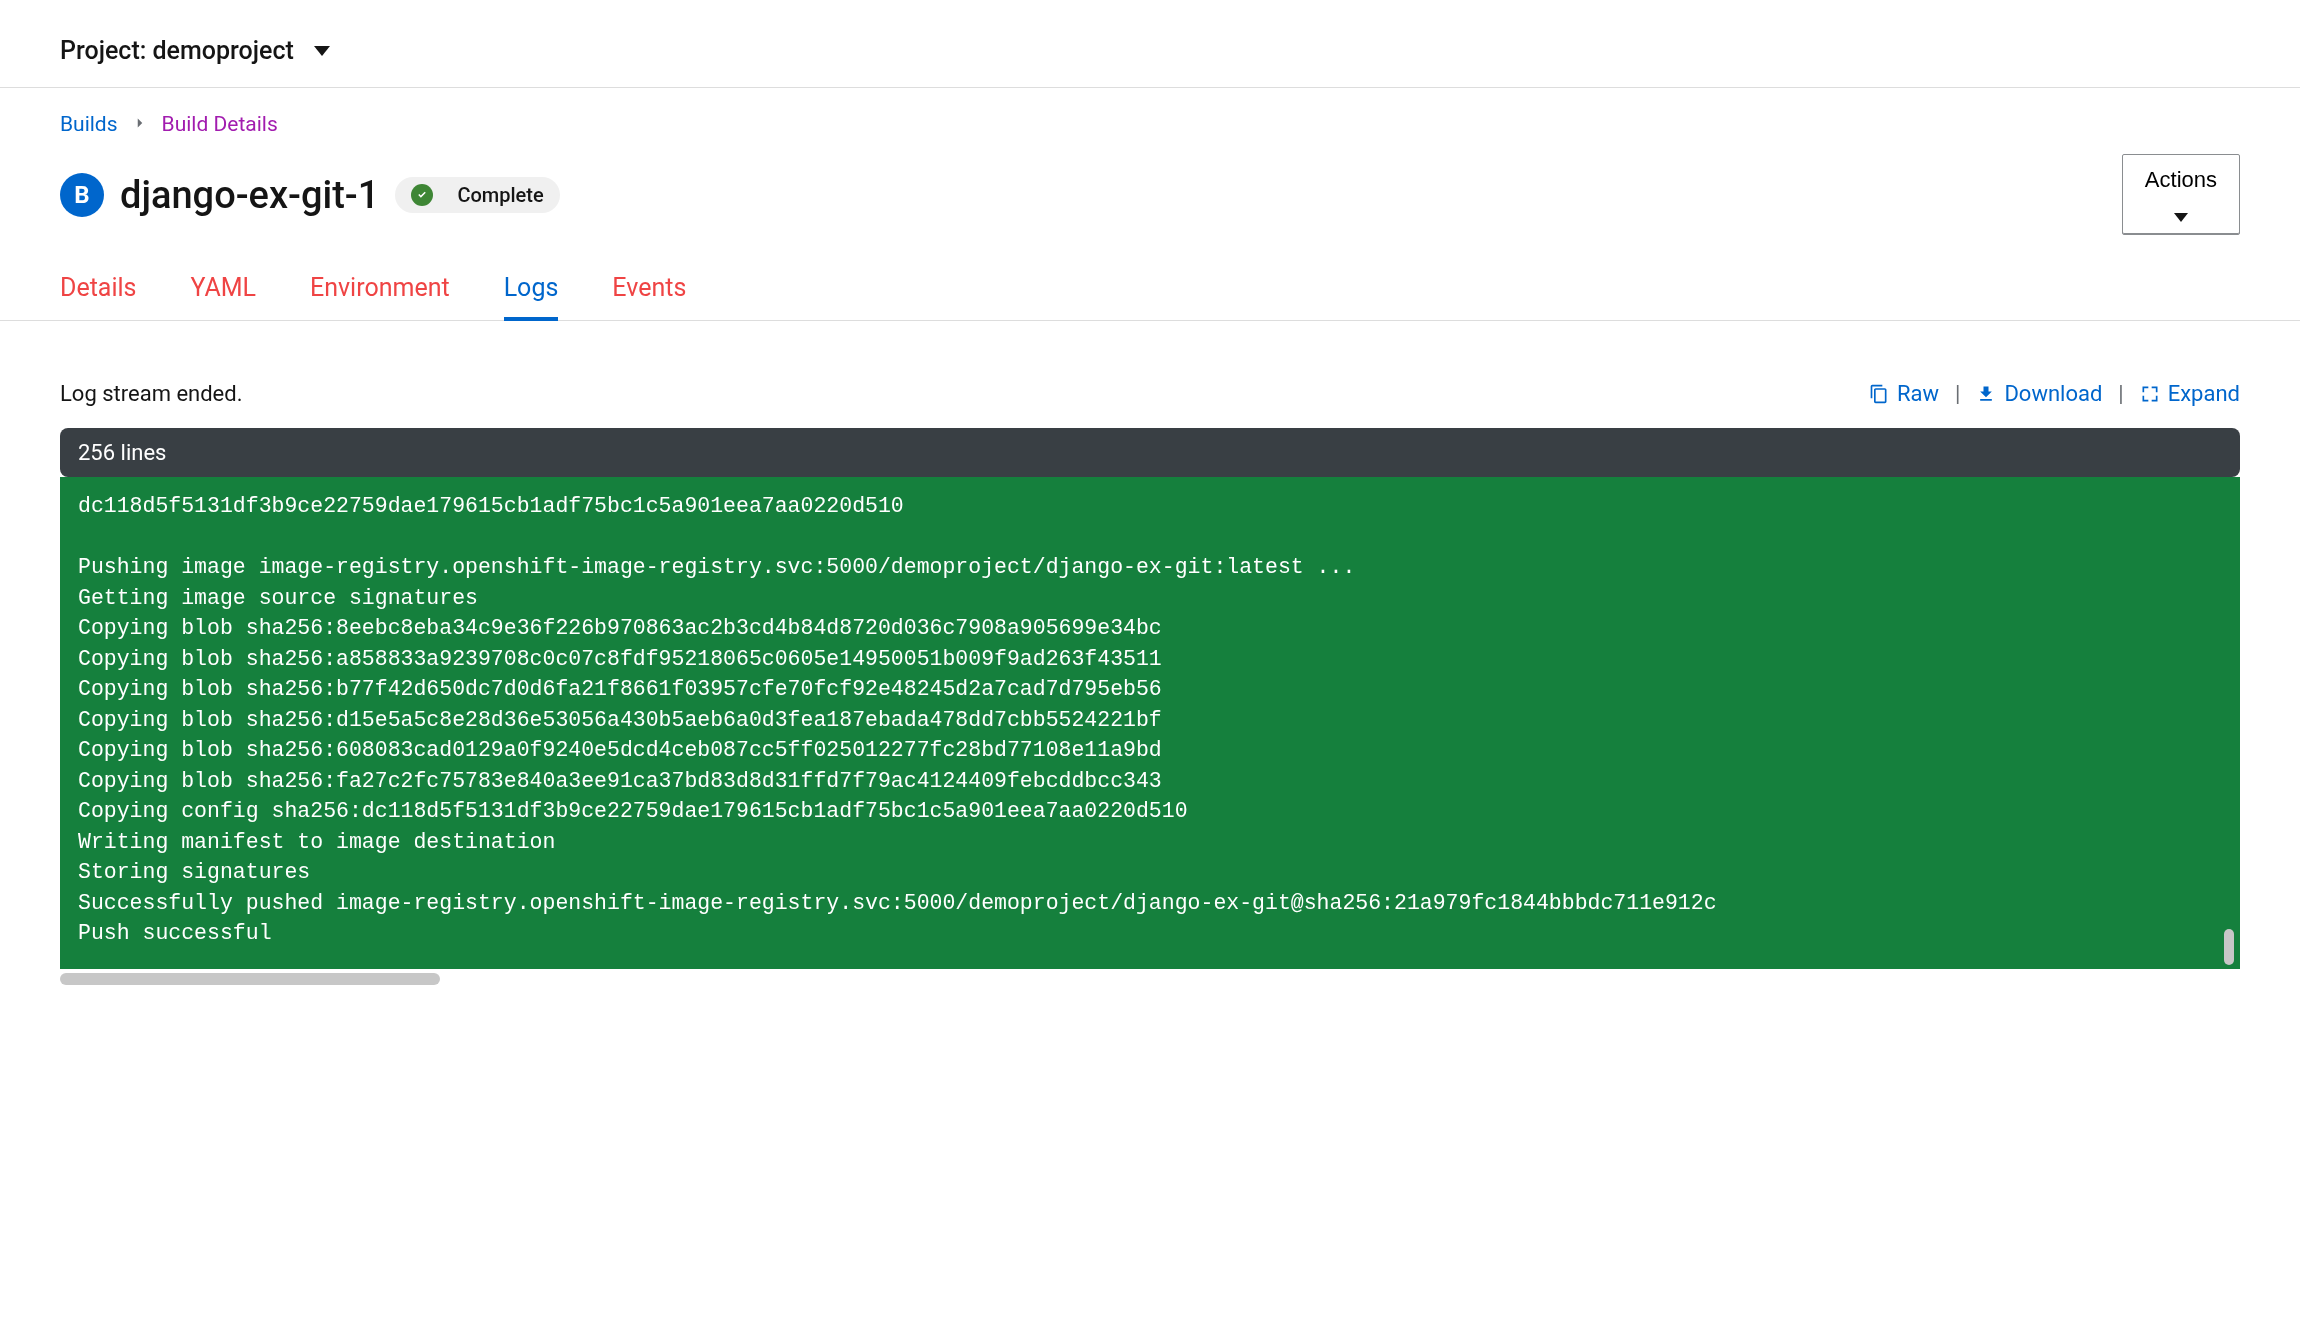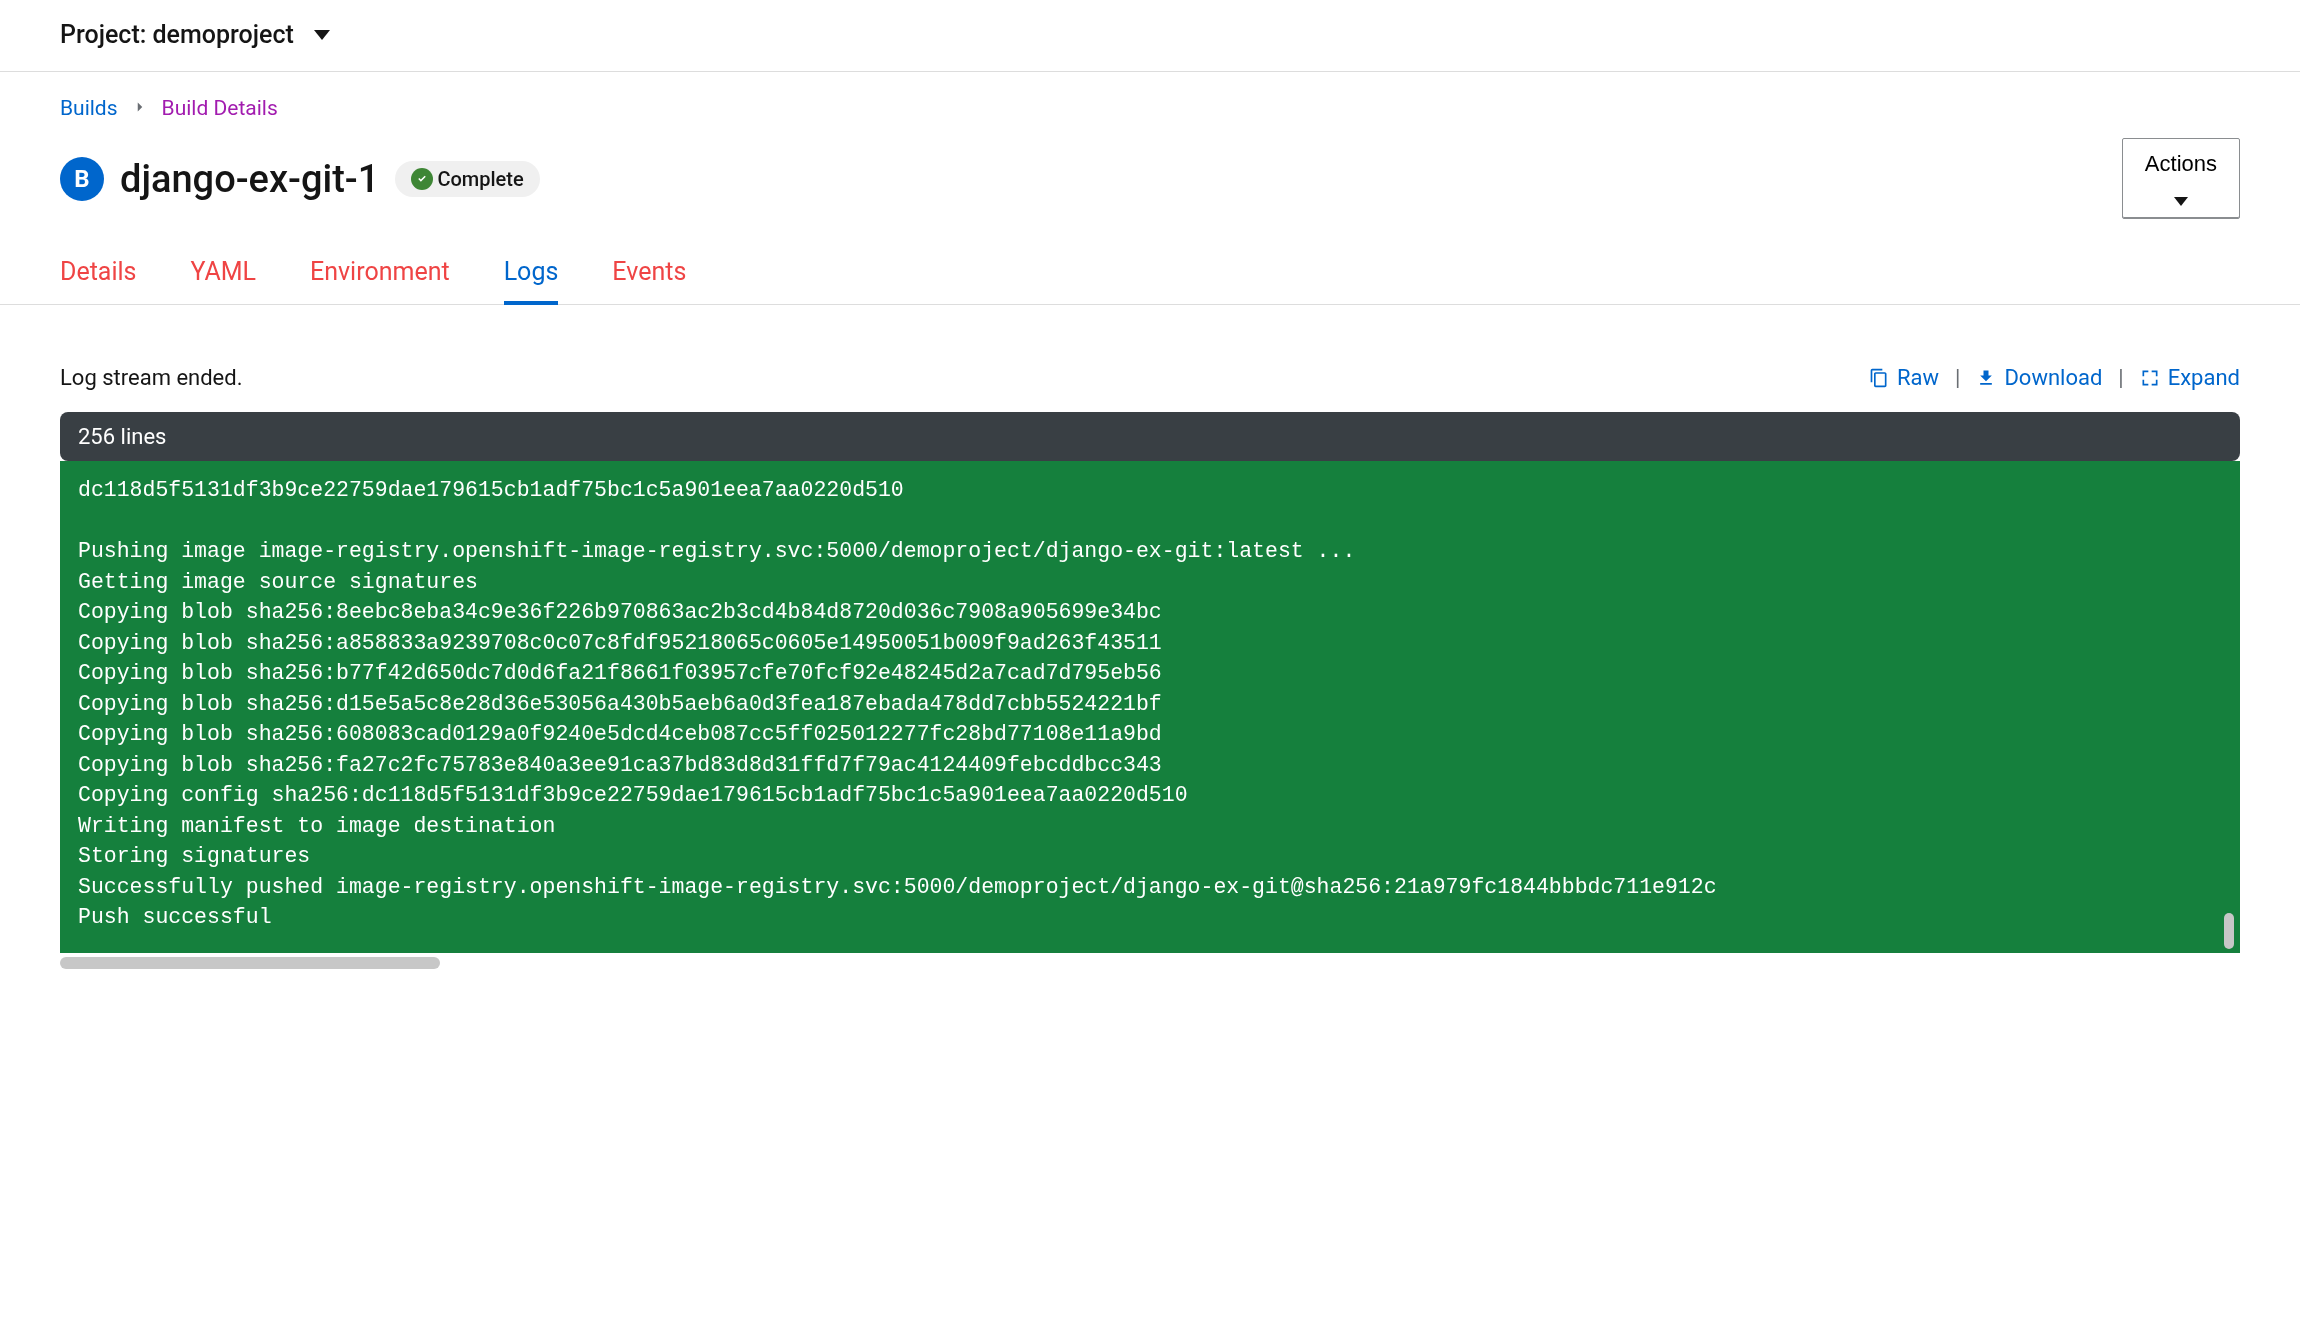--- a/index.html
+++ b/index.html
@@ -1,33 +1,33 @@
 <!DOCTYPE html>
 <html><head>
 <meta charset="utf-8">
 <style>
 * { box-sizing: border-box; margin: 0; padding: 0; }
 body { font-family: -apple-system, BlinkMacSystemFont, "Segoe UI", Roboto, Helvetica, Arial, sans-serif; background: #fff; color: #151515; font-size: 16px; }
 
-.project-bar { padding: 20px 60px 22px; border-bottom: 1px solid #ddd; display: flex; align-items: center; gap: 20px; }
+.project-bar { padding: 36px 60px 22px; border-bottom: 1px solid #ddd; display: flex; align-items: center; gap: 20px; }
 .project-bar .label { font-size: 25px; font-weight: 500; }
 .caret-down { display:inline-block; width:0; height:0; border-left:8px solid transparent; border-right:8px solid transparent; border-top:10px solid #151515; }
 
 .content { padding: 24px 60px 0; }
 
 .breadcrumb { display:flex; align-items:center; gap:16px; font-size:21px; margin-bottom: 18px;}
 .breadcrumb a { color:#0066cc; text-decoration:none; }
 .breadcrumb .sep { color:#6a6e73; font-size:14px; }
 .breadcrumb .current { color:#a21caf; }
 
 .title-row { display:flex; align-items:center; justify-content:space-between; margin-bottom: 28px;}
 .title-left { display:flex; align-items:center; gap:16px; }
 .build-badge { width:44px; height:44px; border-radius:50%; background:#0066cc; color:#fff; display:flex; align-items:center; justify-content:center; font-weight:700; font-size:24px; }
 .page-title { font-size:38px; font-weight:500; }
-.status-pill { display:flex; align-items:center; gap:4px; background:#f0f0f0; border-radius:22px; padding:6px 16px; font-size:20px; font-weight:500; }
+.status-pill { display:flex; align-items:center; gap:24px; background:#f0f0f0; border-radius:22px; padding:6px 16px; font-size:20px; font-weight:500; }
 .status-check { width:22px; height:22px; border-radius:50%; background:#3e8635; display:flex; align-items:center; justify-content:center; color:#fff; font-size:14px; }
 
 .actions-btn { border:1px solid #8a8d90; background:#fff; padding:12px 22px; font-size:22px; display:flex; align-items:center; gap:20px; cursor:pointer; border-radius:2px; box-shadow: inset 0 -1px 0 #8a8d90; flex-direction: column;}
 .actions-btn .caret-down { border-top-color:#151515; border-left-width:7px; border-right-width:7px; border-top-width:9px;}
 
 .tabs-wrap { border-bottom:1px solid #ddd; margin: 0 -60px; padding: 0 60px;}
 .tabs { display:flex; gap:54px; }
 .tab { font-size:25px; color:#ef4444; padding: 10px 0 18px; cursor:pointer; position:relative; }
 .tab.active { color:#06c; }
 .tab.active::after { content:""; position:absolute; left:0; right:0; bottom:-1px; height:4px; background:#06c; }

